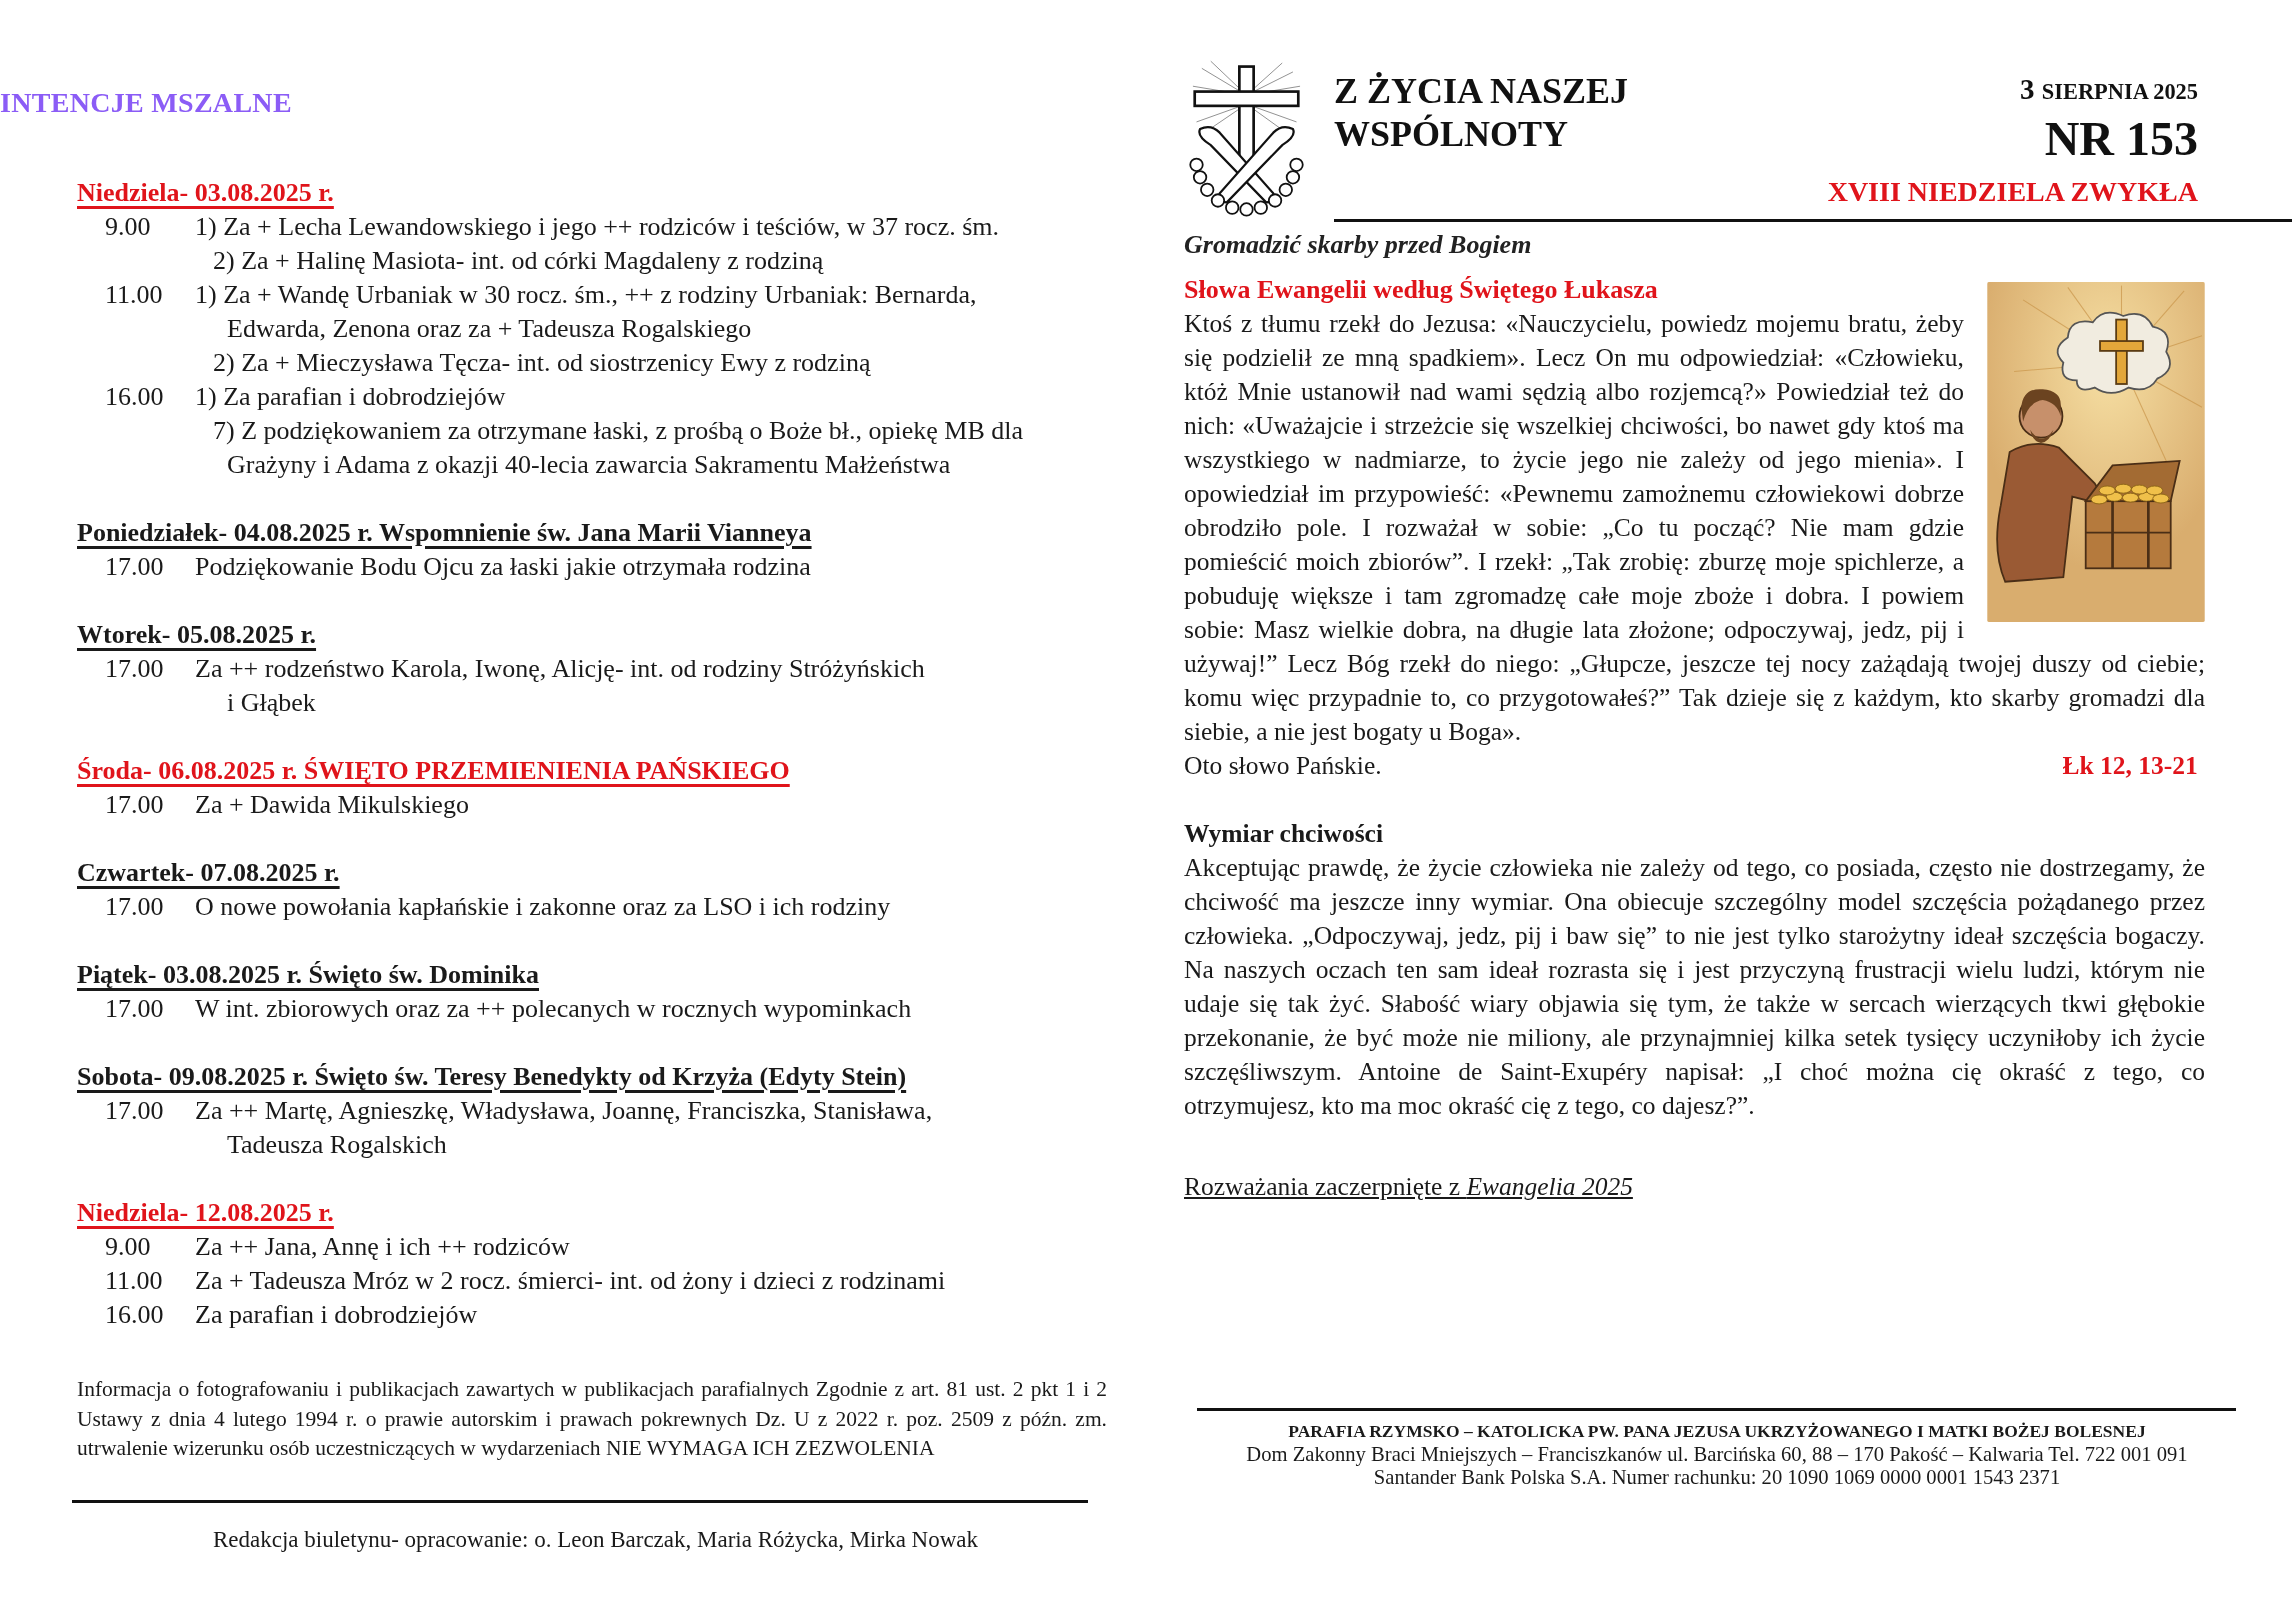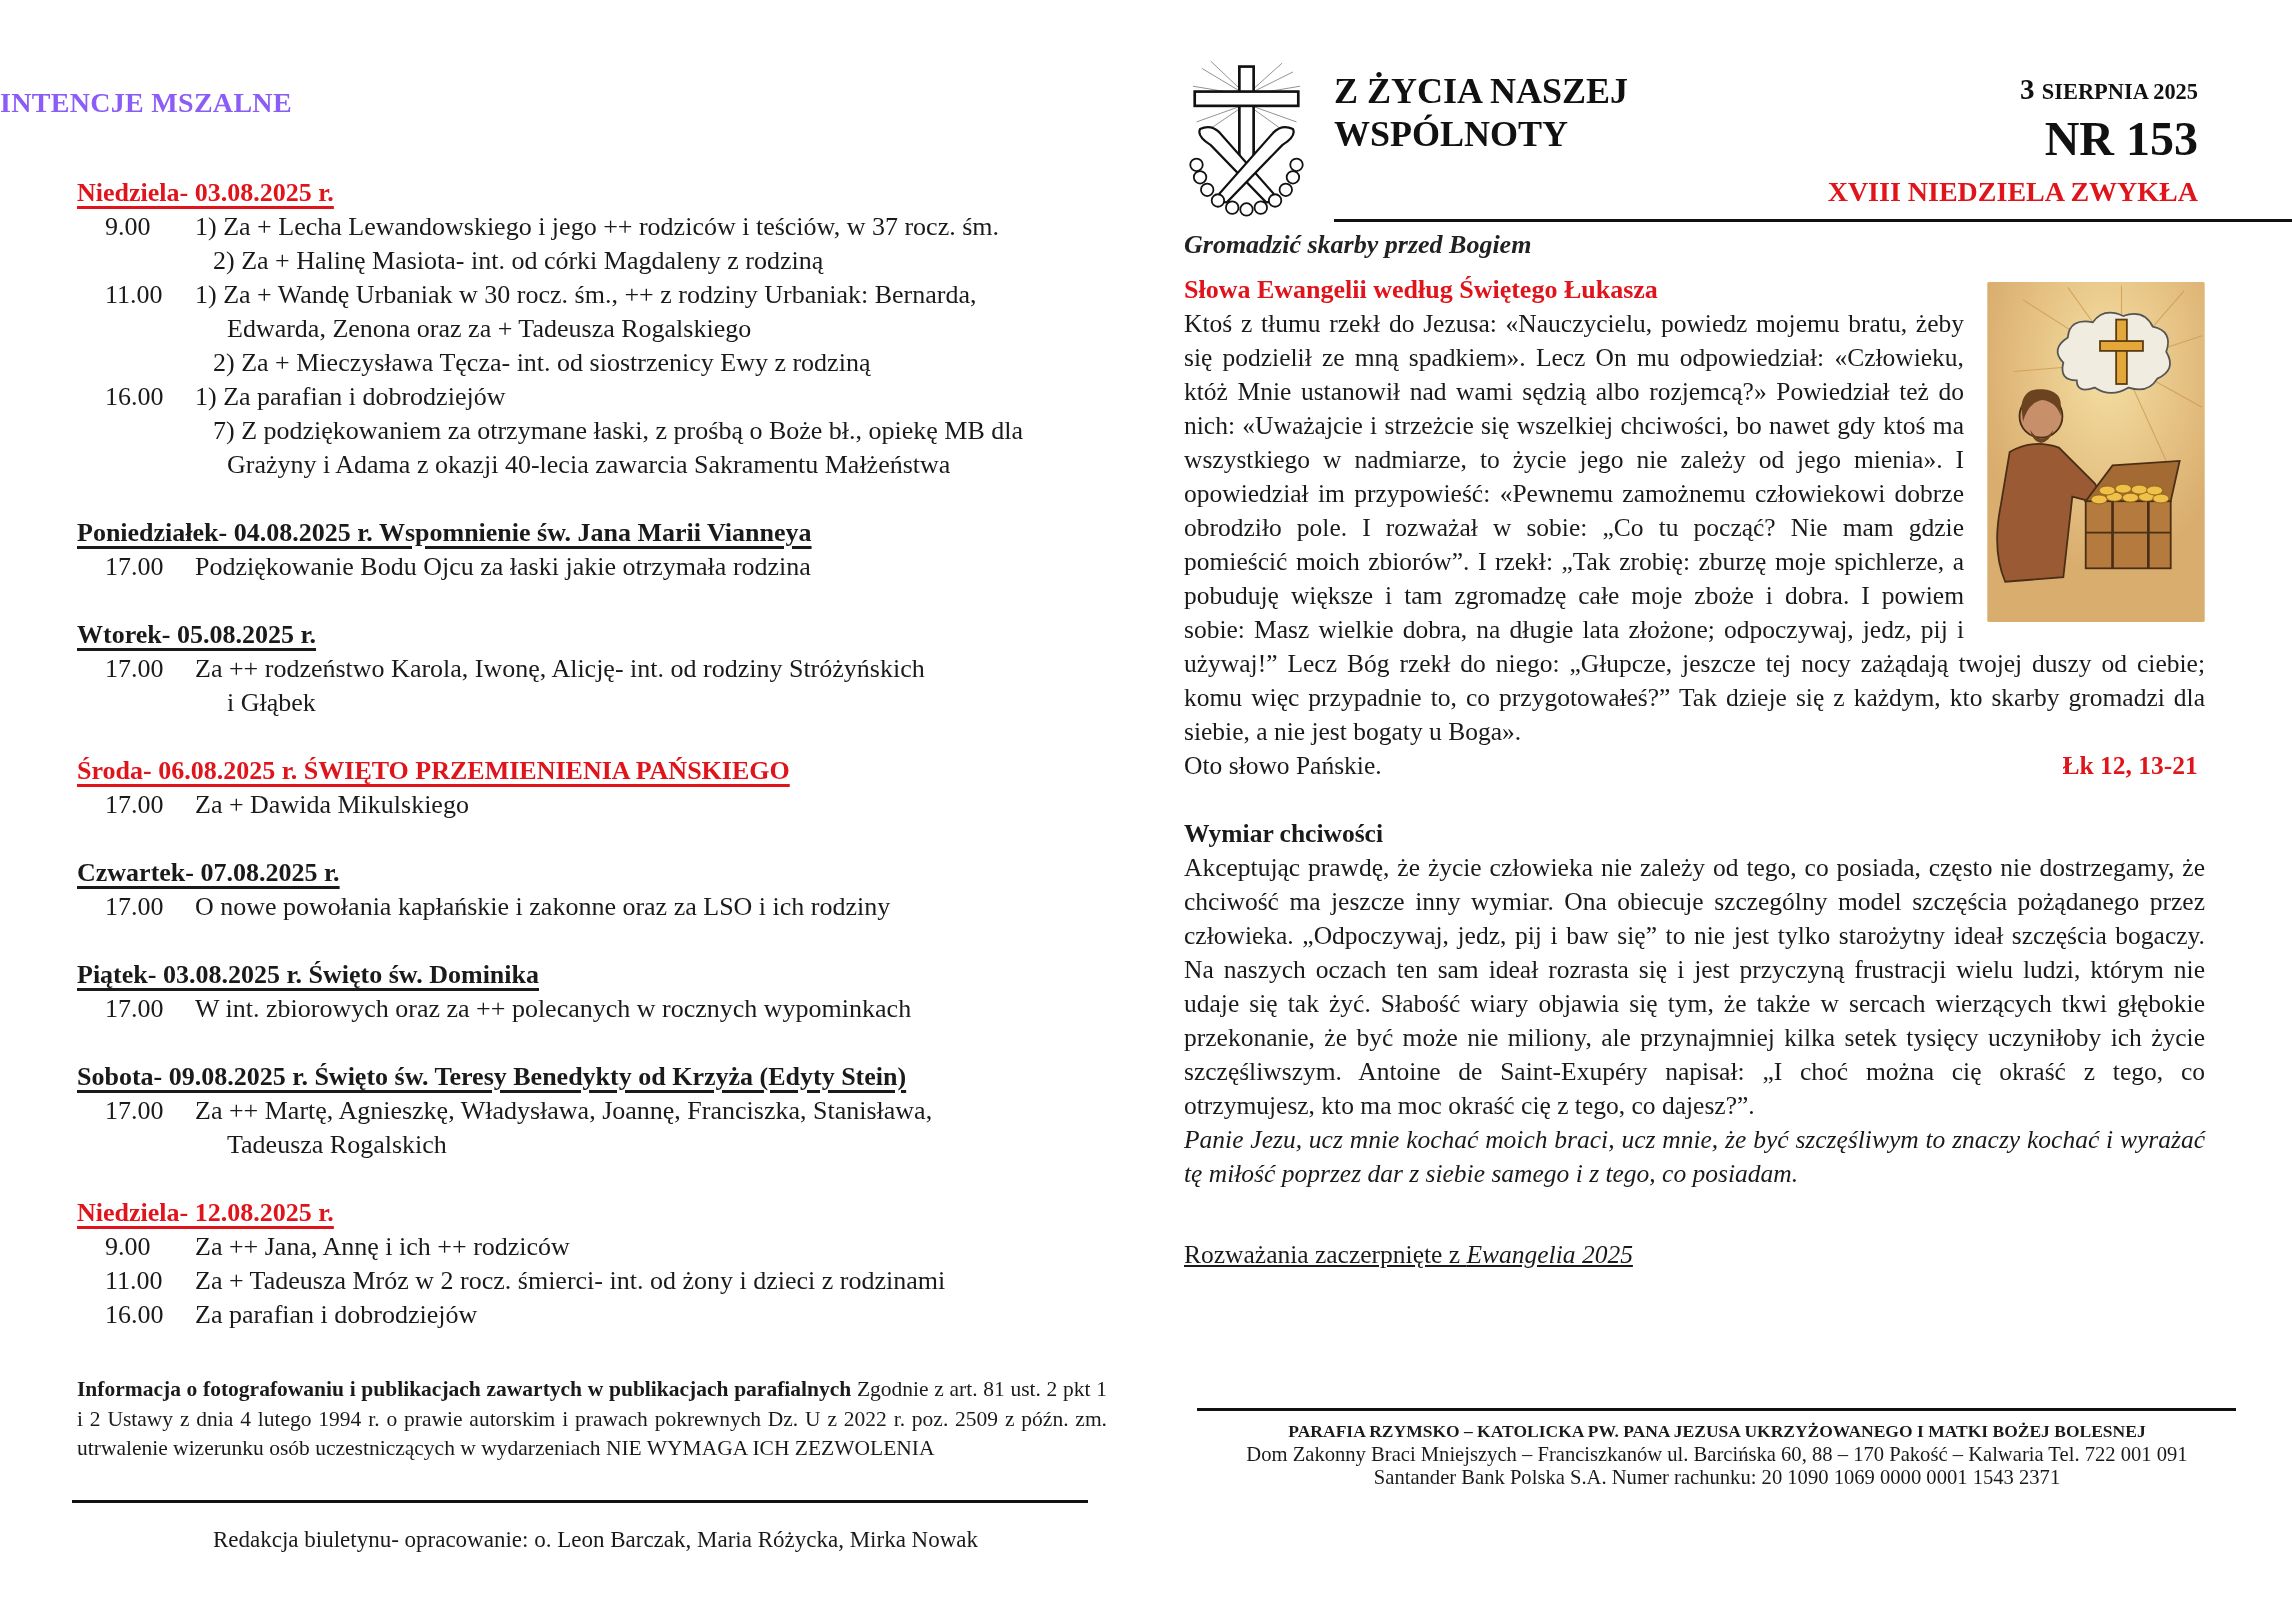--- a/index.html
+++ b/index.html
@@ -21,21 +21,21 @@
   .day-head.red { color: #e0141b; }
   .mass-row { display: flex; }
   .mass-time { width: 90px; flex: 0 0 auto; margin-left: 28px; }
   .mass-text { flex: 1; }
   .indent1 { padding-left: 18px; }
   .indent2 { padding-left: 32px; }
   .notice {
     position: absolute; left: 77px; top: 1375px; width: 1030px;
     font-size: 21.5px; line-height: 29.6px; text-align: justify;
   }
-  .notice b { font-weight: bold; }
+  .notice b { font-weight: normal; }
   .left-rule { position: absolute; left: 72px; top: 1500px; width: 1016px; height: 2.7px; background: #111; }
   .credits { position: absolute; left: 0; width: 1191px; top: 1527px; text-align: center; font-size: 23px; }
 
   
   .logo { position: absolute; left: 38px; top: 59px; width: 125px; height: 158px; }
   .mast-title { position: absolute; left: 188px; top: 70px; font-weight: bold; font-size: 36px; line-height: 43px; color: #111; }
   .mast-date { position: absolute; right: 94px; top: 73px; font-weight: bold; font-size: 29px; color: #111; text-align: right; }
   .mast-date .small { font-size: 22.4px; }
   .mast-nr { position: absolute; right: 94px; top: 111px; font-weight: bold; font-size: 48px; color: #111; }
   .mast-sunday { position: absolute; right: 94px; top: 176px; font-weight: bold; font-size: 28px; color: #e0141b; }
@@ -260,21 +260,20 @@
       </svg>
     </div>
     <div class="gospel-head">Słowa Ewangelii według Świętego Łukasza</div>
     <div class="gospel-body">Ktoś z tłumu rzekł do Jezusa: «Nauczycielu, powiedz mojemu bratu, żeby się podzielił ze mną spadkiem». Lecz On mu odpowiedział: «Człowieku, któż Mnie ustanowił nad wami sędzią albo rozjemcą?» Powiedział też do nich: «Uważajcie i strzeżcie się wszelkiej chciwości, bo nawet gdy ktoś ma wszystkiego w nadmiarze, to życie jego nie zależy od jego mienia». I opowiedział im przypowieść: «Pewnemu zamożnemu człowiekowi dobrze obrodziło pole. I rozważał w sobie: „Co tu począć? Nie mam gdzie pomieścić moich zbiorów”. I rzekł: „Tak zrobię: zburzę moje spichlerze, a pobuduję większe i tam zgromadzę całe moje zboże i dobra. I powiem sobie: Masz wielkie dobra, na długie lata złożone; odpoczywaj, jedz, pij i używaj!” Lecz Bóg rzekł do niego: „Głupcze, jeszcze tej nocy zażądają twojej duszy od ciebie; komu więc przypadnie to, co przygotowałeś?” Tak dzieje się z każdym, kto skarby gromadzi dla siebie, a nie jest bogaty u Boga».</div>
     <div class="gospel-end">
       <span>Oto słowo Pańskie.</span>
       <span class="gospel-ref">Łk 12, 13-21</span>
     </div>
     <div class="refl-head">Wymiar chciwości</div>
     <div class="refl-body">Akceptując prawdę, że życie człowieka nie zależy od tego, co posiada, często nie dostrzegamy, że chciwość ma jeszcze inny wymiar. Ona obiecuje szczególny model szczęścia pożądanego przez człowieka. „Odpoczywaj, jedz, pij i baw się” to nie jest tylko starożytny ideał szczęścia bogaczy. Na naszych oczach ten sam ideał rozrasta się i jest przyczyną frustracji wielu ludzi, którym nie udaje się tak żyć. Słabość wiary objawia się tym, że także w sercach wierzących tkwi głębokie przekonanie, że być może nie miliony, ale przynajmniej kilka setek tysięcy uczyniłoby ich życie szczęśliwszym. Antoine de Saint-Exupéry napisał: „I choć można cię okraść z tego, co otrzymujesz, kto ma moc okraść cię z tego, co dajesz?”.</div>
-    <div class="prayer">Panie Jezu, ucz mnie kochać moich braci, ucz mnie, że być szczęśliwym to znaczy kochać i wyrażać tę miłość poprzez dar z siebie samego i z tego, co posiadam.</div>
     <div class="source"><span>Rozważania zaczerpnięte z </span><i>Ewangelia 2025</i></div>
   </div>
 
   <div class="foot-rule"></div>
   <div class="footer">
     <div class="parish">PARAFIA RZYMSKO – KATOLICKA PW. PANA JEZUSA UKRZYŻOWANEGO I MATKI BOŻEJ BOLESNEJ</div>
     <div>Dom Zakonny Braci Mniejszych – Franciszkanów ul. Barcińska 60, 88 – 170 Pakość – Kalwaria Tel. 722 001 091</div>
     <div>Santander Bank Polska S.A.  Numer rachunku: 20 1090 1069 0000 0001 1543 2371</div>
   </div>
 </div>

